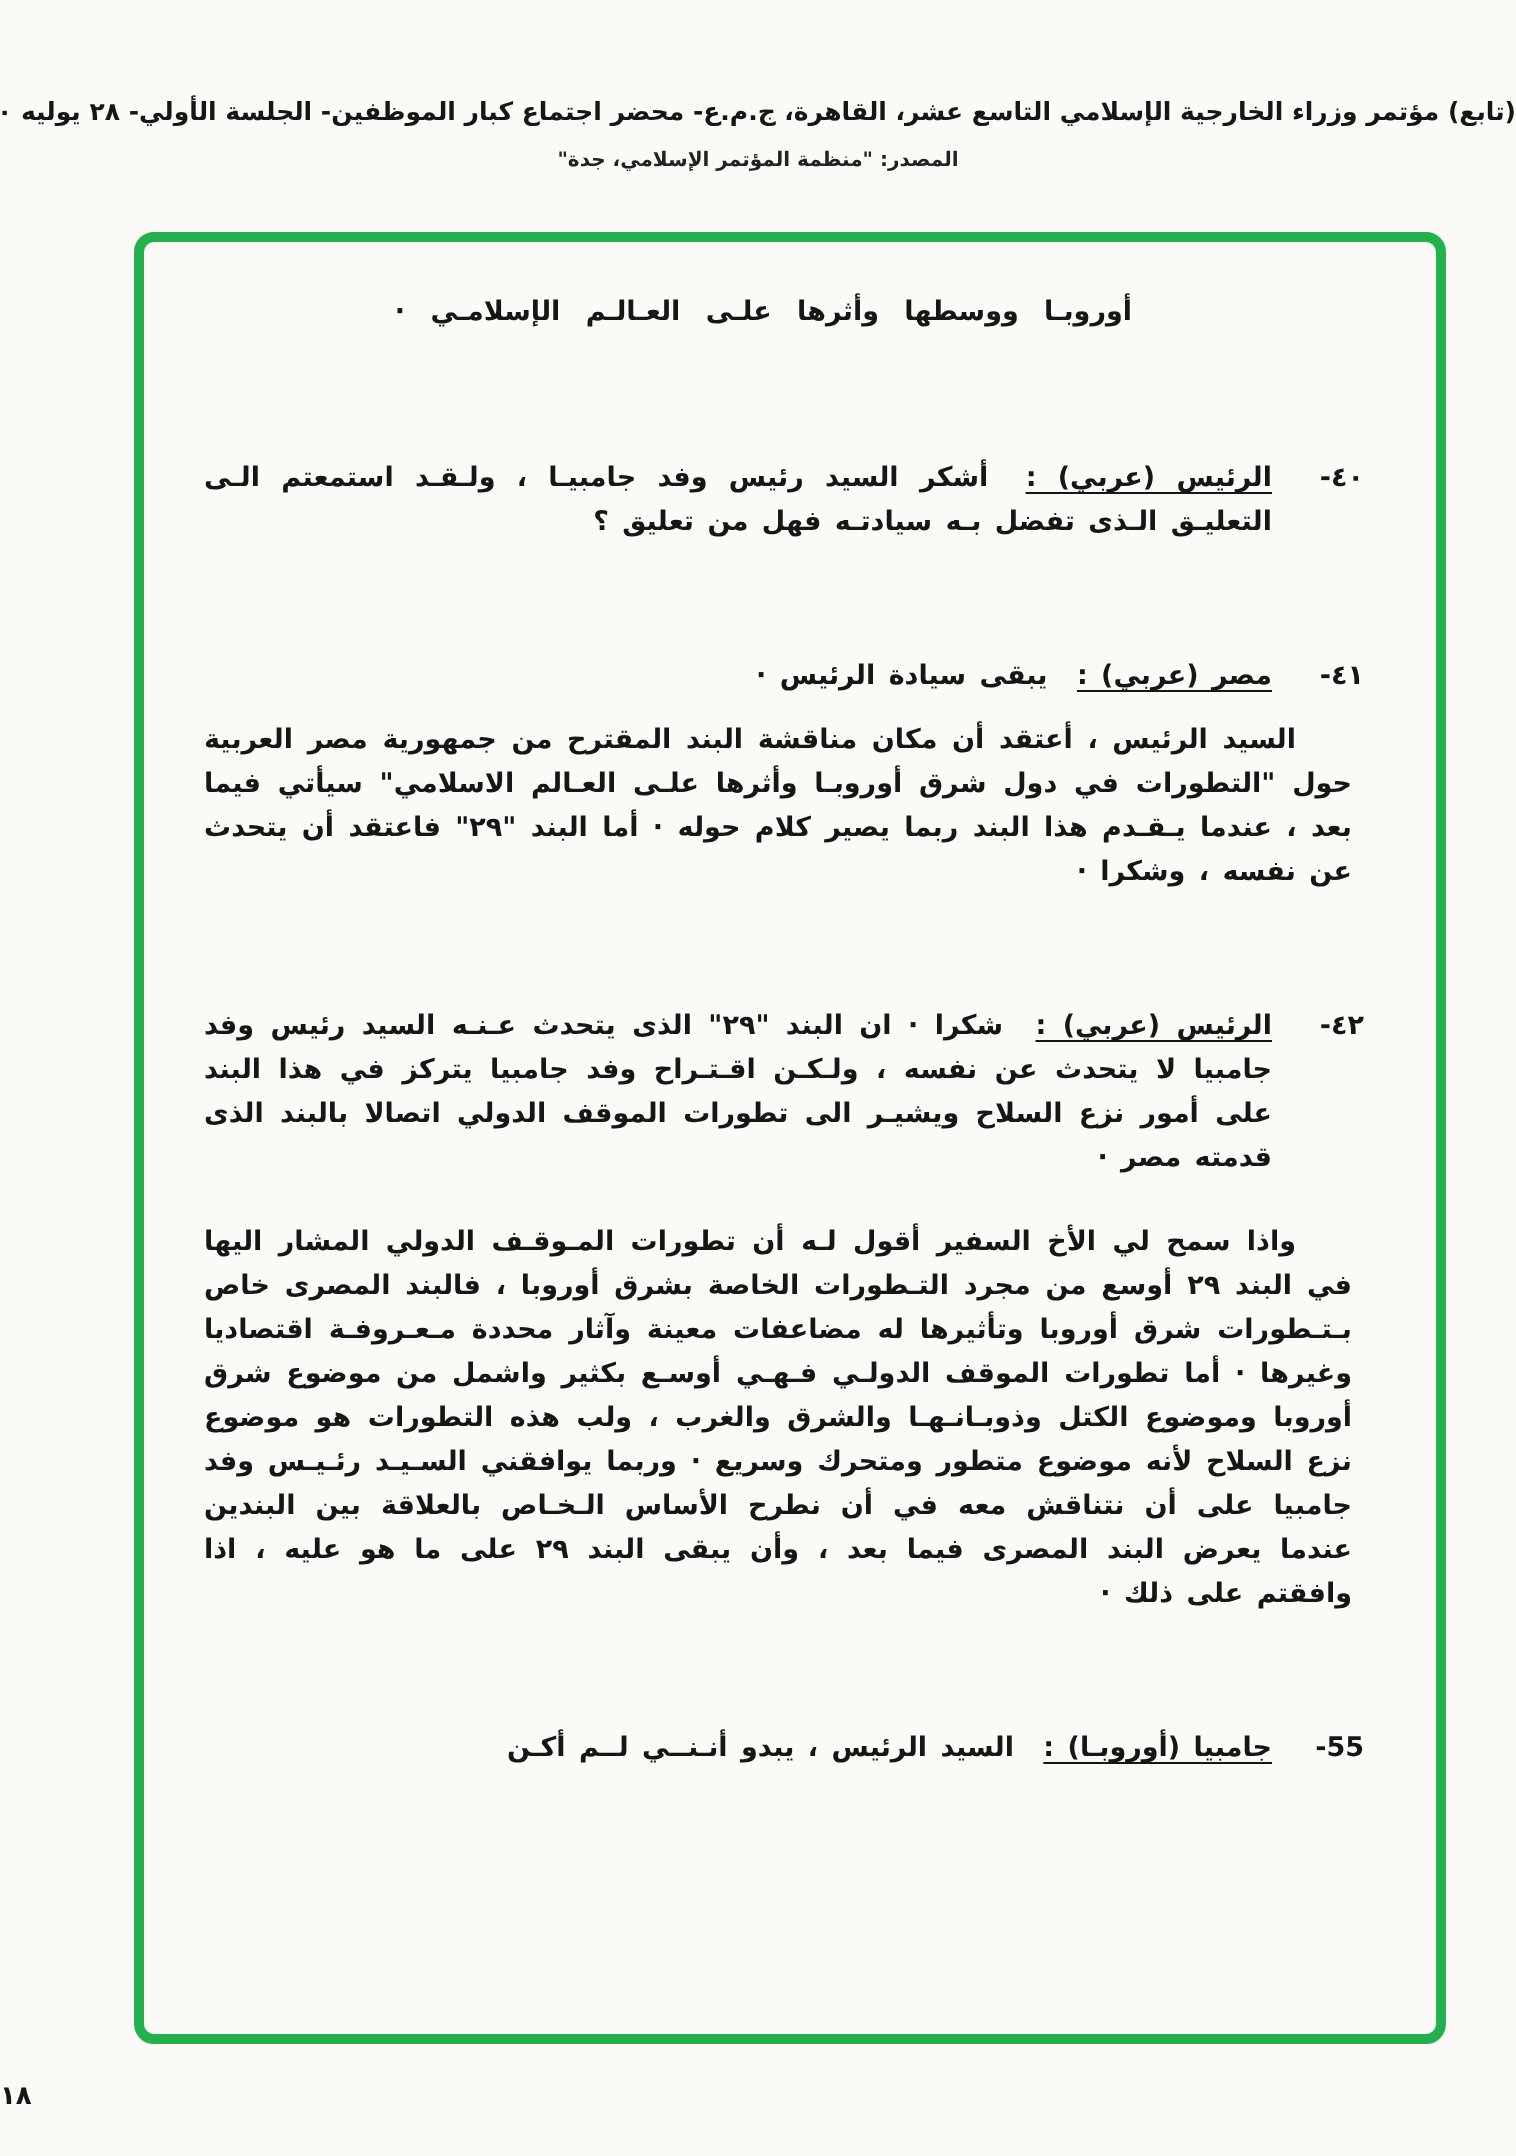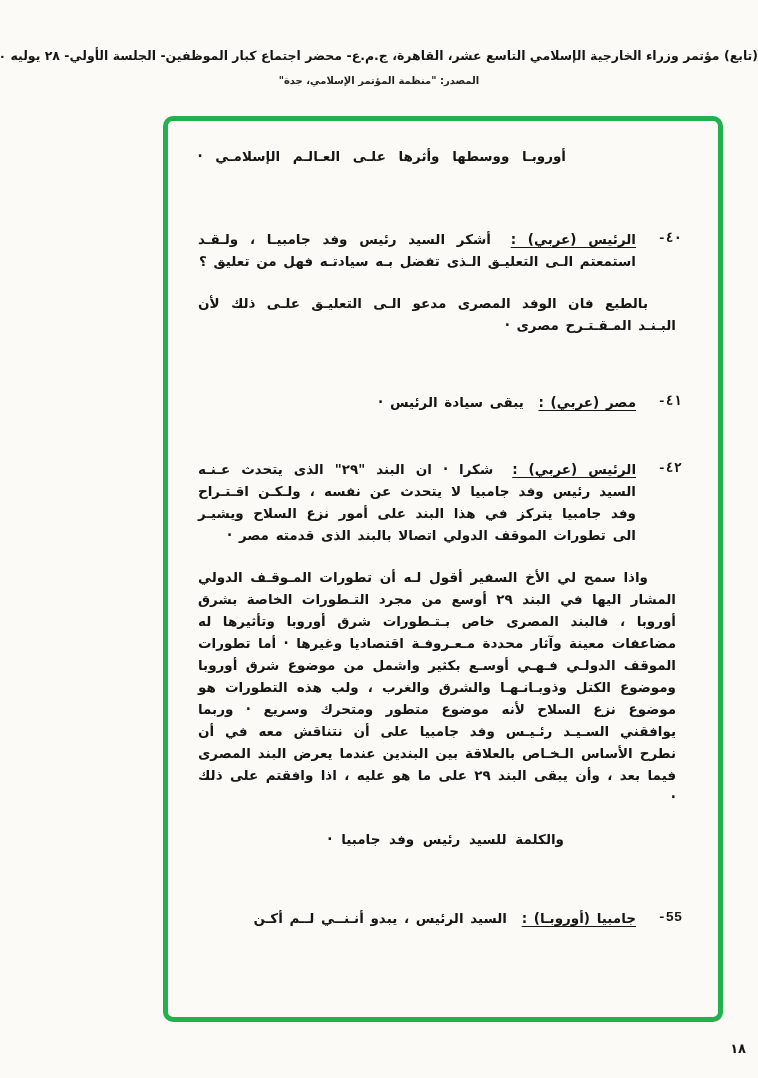--- a/index.html
+++ b/index.html
@@ -12,46 +12,46 @@
     color: var(--ink);
   }
   .page { position: relative; width: 758px; height: 1078px; overflow: hidden; }
 
   .doc-header { direction: rtl; text-align: center; padding-top: 48px; }
   .doc-header .l1 { font-size: 12.5px; font-weight: 700; letter-spacing: 0.2px; white-space: nowrap; }
   .doc-header .l2 { font-size: 10px; font-weight: 700; margin-top: 12px; color: #222; }
 
   .content-box {
     position: absolute; right: 35px; top: 116px;
-    width: 560px; height: 906px;
+    width: 656px; height: 906px;
     border: 5px solid var(--border-green);
     border-radius: 10px;
     padding: 24px 36px 14px 30px;
     direction: rtl;
     overflow: hidden;
   }
 
   .txt { font-size: 13.5px; font-weight: 700; line-height: 22px; color: var(--ink); margin-top: 35px; }
 
   .intro-line { margin: 0 116px 26px 0; word-spacing: 8px; letter-spacing: 0.6px; white-space: nowrap; }
 
   .item { display: flex; margin-bottom: 20px; }
-  .item-number { flex: 0 0 46px; white-space: nowrap; font-family: Liberation Mono, monospace; }
+  .item-number { flex: 0 0 46px; white-space: nowrap; }
   .item-body { flex: 1; text-align: justify; word-spacing: 2px; }
   .item-heading { text-decoration: underline; text-underline-offset: 3px; margin-inline-end: 8px; }
   .item-tight { margin-bottom: 10px; }
   .item-last { margin-bottom: 0; }
 
   .para { text-align: justify; text-indent: 28px; word-spacing: 2px; margin: 0 6px 20px 0; }
 
   .floor-line { margin: 0 118px 22px 0; word-spacing: 4px; white-space: nowrap; }
 
   .page-number {
-    position: absolute; bottom: 22px; left: 0; right: 12px;
-    text-align: right; font-size: 13px; font-weight: 700; direction: rtl;
+    position: absolute; bottom: 22px; left: 0; right: 0;
+    text-align: left; font-size: 13px; font-weight: 700; direction: rtl;
   }
 </style>
 </head>
 <body>
 
 <div class="page">
 
   <header class="doc-header">
     <div class="l1">(تابع) مؤتمر وزراء الخارجية الإسلامي التاسع عشر، القاهرة، ج.م.ع- محضر اجتماع كبار الموظفين- الجلسة الأولي- ٢٨ يوليه ١٩٩٠</div>
     <div class="l2">المصدر: "منظمة المؤتمر الإسلامي، جدة"</div>
@@ -62,43 +62,42 @@
     <p class="txt intro-line">أوروبـا ووسطها وأثرها علـى العـالـم الإسلامـي ·</p>
 
     <div class="item">
       <span class="txt item-number">٤٠-</span>
       <p class="txt item-body">
         <span class="item-heading">الرئيس (عربي) :</span>
         <span>أشكر السيد رئيس وفد جامبيـا ، ولـقـد استمعتم الـى التعليـق الـذى تفضل بـه سيادتـه فهل من تعليق ؟</span>
       </p>
     </div>
 
-    <p class="txt para">بالطبع فان الوفد المصرى مدعو الـى التعليـق علـى ذلك لأن البـنـد المـقـتـرح مصرى ·</p>
 
 
     <div class="item item-tight">
       <span class="txt item-number">٤١-</span>
       <p class="txt item-body">
         <span class="item-heading">مصر (عربي) :</span>
         <span>يبقى سيادة الرئيس ·</span>
       </p>
     </div>
 
+    <p class="txt para">السيد الرئيس ، أعتقد أن مكان مناقشة البند المقترح من جمهورية مصر العربية حول "التطورات في دول شرق أوروبـا وأثرها علـى العـالم الاسلامي" سيأتي فيما بعد ، عندما يـقـدم هذا البند ربما يصير كلام حوله · أما البند "٢٩" فاعتقد أن يتحدث عن نفسه ، وشكرا ·</p>
 
     <div class="item">
       <span class="txt item-number">٤٢-</span>
       <p class="txt item-body">
         <span class="item-heading">الرئيس (عربي) :</span>
         <span>شكرا · ان البند "٢٩" الذى يتحدث عـنـه السيد رئيس وفد جامبيا لا يتحدث عن نفسه ، ولـكـن اقـتـراح وفد جامبيا يتركز في هذا البند على أمور نزع السلاح ويشيـر الى تطورات الموقف الدولي اتصالا بالبند الذى قدمته مصر ·</span>
       </p>
     </div>
 
     <p class="txt para">واذا سمح لي الأخ السفير أقول لـه أن تطورات المـوقـف الدولي المشار اليها في البند ٢٩ أوسع من مجرد التـطورات الخاصة بشرق أوروبا ، فالبند المصرى خاص بـتـطورات شرق أوروبا وتأثيرها له مضاعفات معينة وآثار محددة مـعـروفـة اقتصاديا وغيرها · أما تطورات الموقف الدولـي فـهـي أوسـع بكثير واشمل من موضوع شرق أوروبا وموضوع الكتل وذوبـانـهـا والشرق والغرب ، ولب هذه التطورات هو موضوع نزع السلاح لأنه موضوع متطور ومتحرك وسريع · وربما يوافقني السـيـد رئـيـس وفد جامبيا على أن نتناقش معه في أن نطرح الأساس الـخـاص بالعلاقة بين البندين عندما يعرض البند المصرى فيما بعد ، وأن يبقى البند ٢٩ على ما هو عليه ، اذا وافقتم على ذلك ·</p>
 
-    <p class="txt floor-line">والكلمة للسيد رئيس وفد جامبيا ·</p>
 
     <div class="item item-last">
       <span class="txt item-number">55-</span>
       <p class="txt item-body">
         <span class="item-heading">جامبيا (أوروبـا) :</span>
         <span>السيد الرئيس ، يبدو أنـنــي لــم أكـن</span>
       </p>
     </div>
 
   </section>

